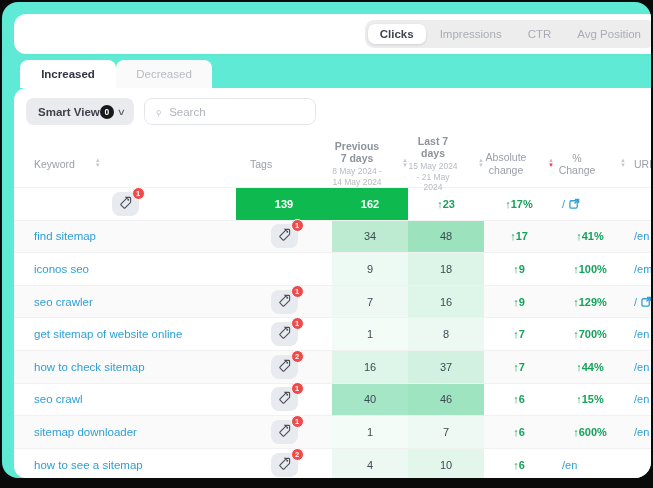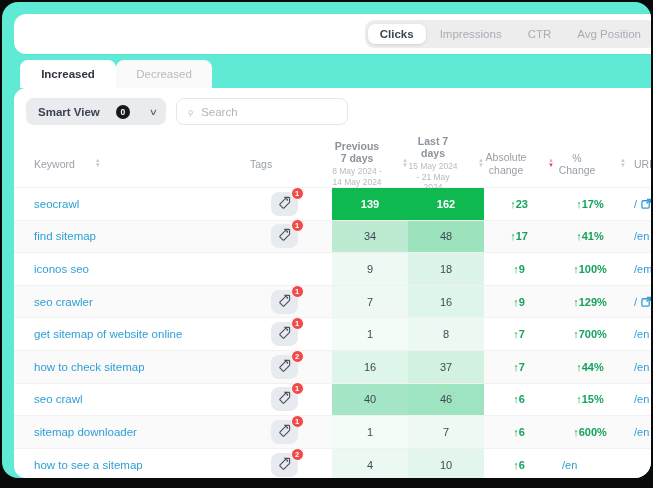--- a/index.html
+++ b/index.html
@@ -24,21 +24,21 @@
          font-size:11.5px; border-radius:8px 8px 0 0; cursor:pointer; }
   .tab.active { background:#ffffff; color:#2e3440; font-weight:700; }
   .tab.inactive { background:#fafafa; color:#b7bbc1; font-weight:500; }
 
   
   .card { position:absolute; left:12px; top:86px; width:660px; height:390px;
           background:#ffffff; border-radius:12px 12px 0 12px; }
 
   
   .controls { display:flex; align-items:center; gap:10px; padding:10px 0 10px 12px; }
-  .smart-view { display:flex; align-items:center; gap:16px; background:#e9ebee;
+  .smart-view { display:flex; align-items:center; gap:0; background:#e9ebee;
                 border-radius:8px; height:27px; padding:0 10px 0 12px; cursor:pointer; }
   .smart-view-label { font-size:11.5px; font-weight:700; color:#3c434e; }
   .sv-badge { width:14px; height:14px; border-radius:50%; background:#17181b; color:#fff;
               font-size:8.5px; font-weight:700; display:flex; align-items:center; justify-content:center; }
   .sv-chevron { font-size:9px; color:#5a616b; margin-left:4px; transform:scaleX(1.4); }
   .search-box { display:flex; align-items:center; gap:7px; width:172px; height:27px;
                 background:#fff; border:1px solid #e4e6e9; border-radius:8px; padding:0 10px; }
   .search-icon { font-size:12px; color:#b6bac0; transform:rotate(-45deg); line-height:1; }
   .search-input { border:none; outline:none; font-size:11.5px; color:#3c434e; width:120px;
                   font-family:"Liberation Sans", sans-serif; background:transparent; }
@@ -154,21 +154,20 @@
             <span class="down">▼</span>
           </span>
       </div>
       <div class="th" style="justify-content:flex-start; padding-left:8px;">
         <span>URL</span>
       </div>
     </div>
 
     <div id="rows">
         <div class="row">
-          <div class="cell kw">seocrawl</div>
           <div class="cell tags-cell">
             <span class="tag-chip">
               <span><svg width="13" height="13" viewBox="0 0 14 14">
                   <path d="M7.6 1.5h3.9a1 1 0 0 1 1 1v3.9a1 1 0 0 1-.3.7l-5.6 5.6a1 1 0 0 1-1.4 0L2.3 9.8a1 1 0 0 1 0-1.4l5.6-5.6a1 1 0 0 1 .7-.3z" fill="none" stroke="#4a5058" stroke-width="1.2" transform="rotate(0 7 7)"></path>
                   <circle cx="10" cy="4" r="1" fill="#4a5058"></circle>
                 </svg></span>
               <span class="tag-badge">1</span>
             </span>
           </div>
           <div class="cell val" style="background:#0eb94f;color:#ffffff;font-weight:600;">139</div>

